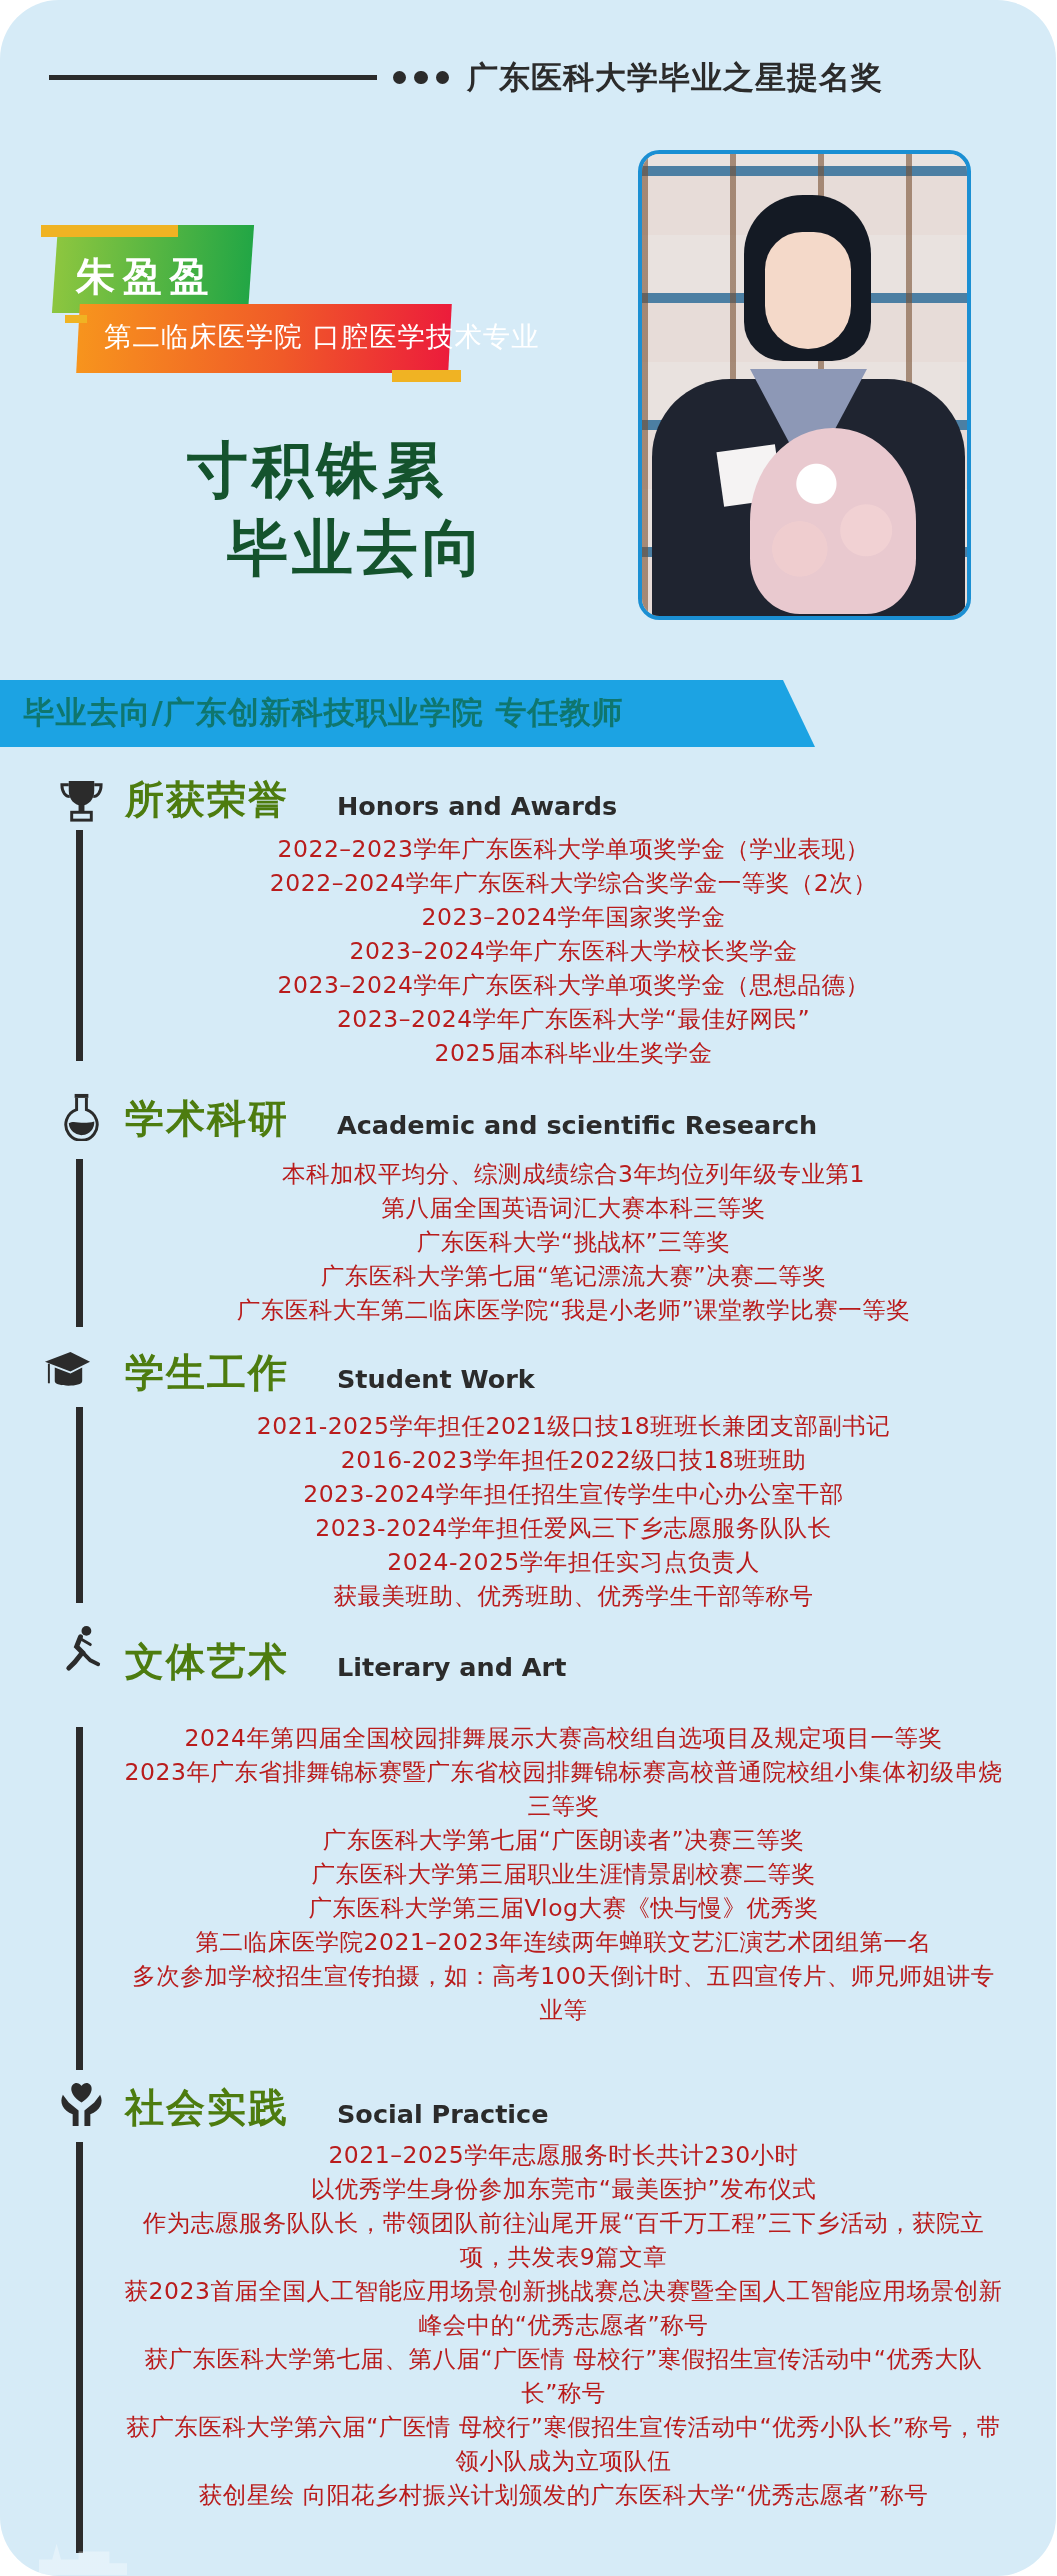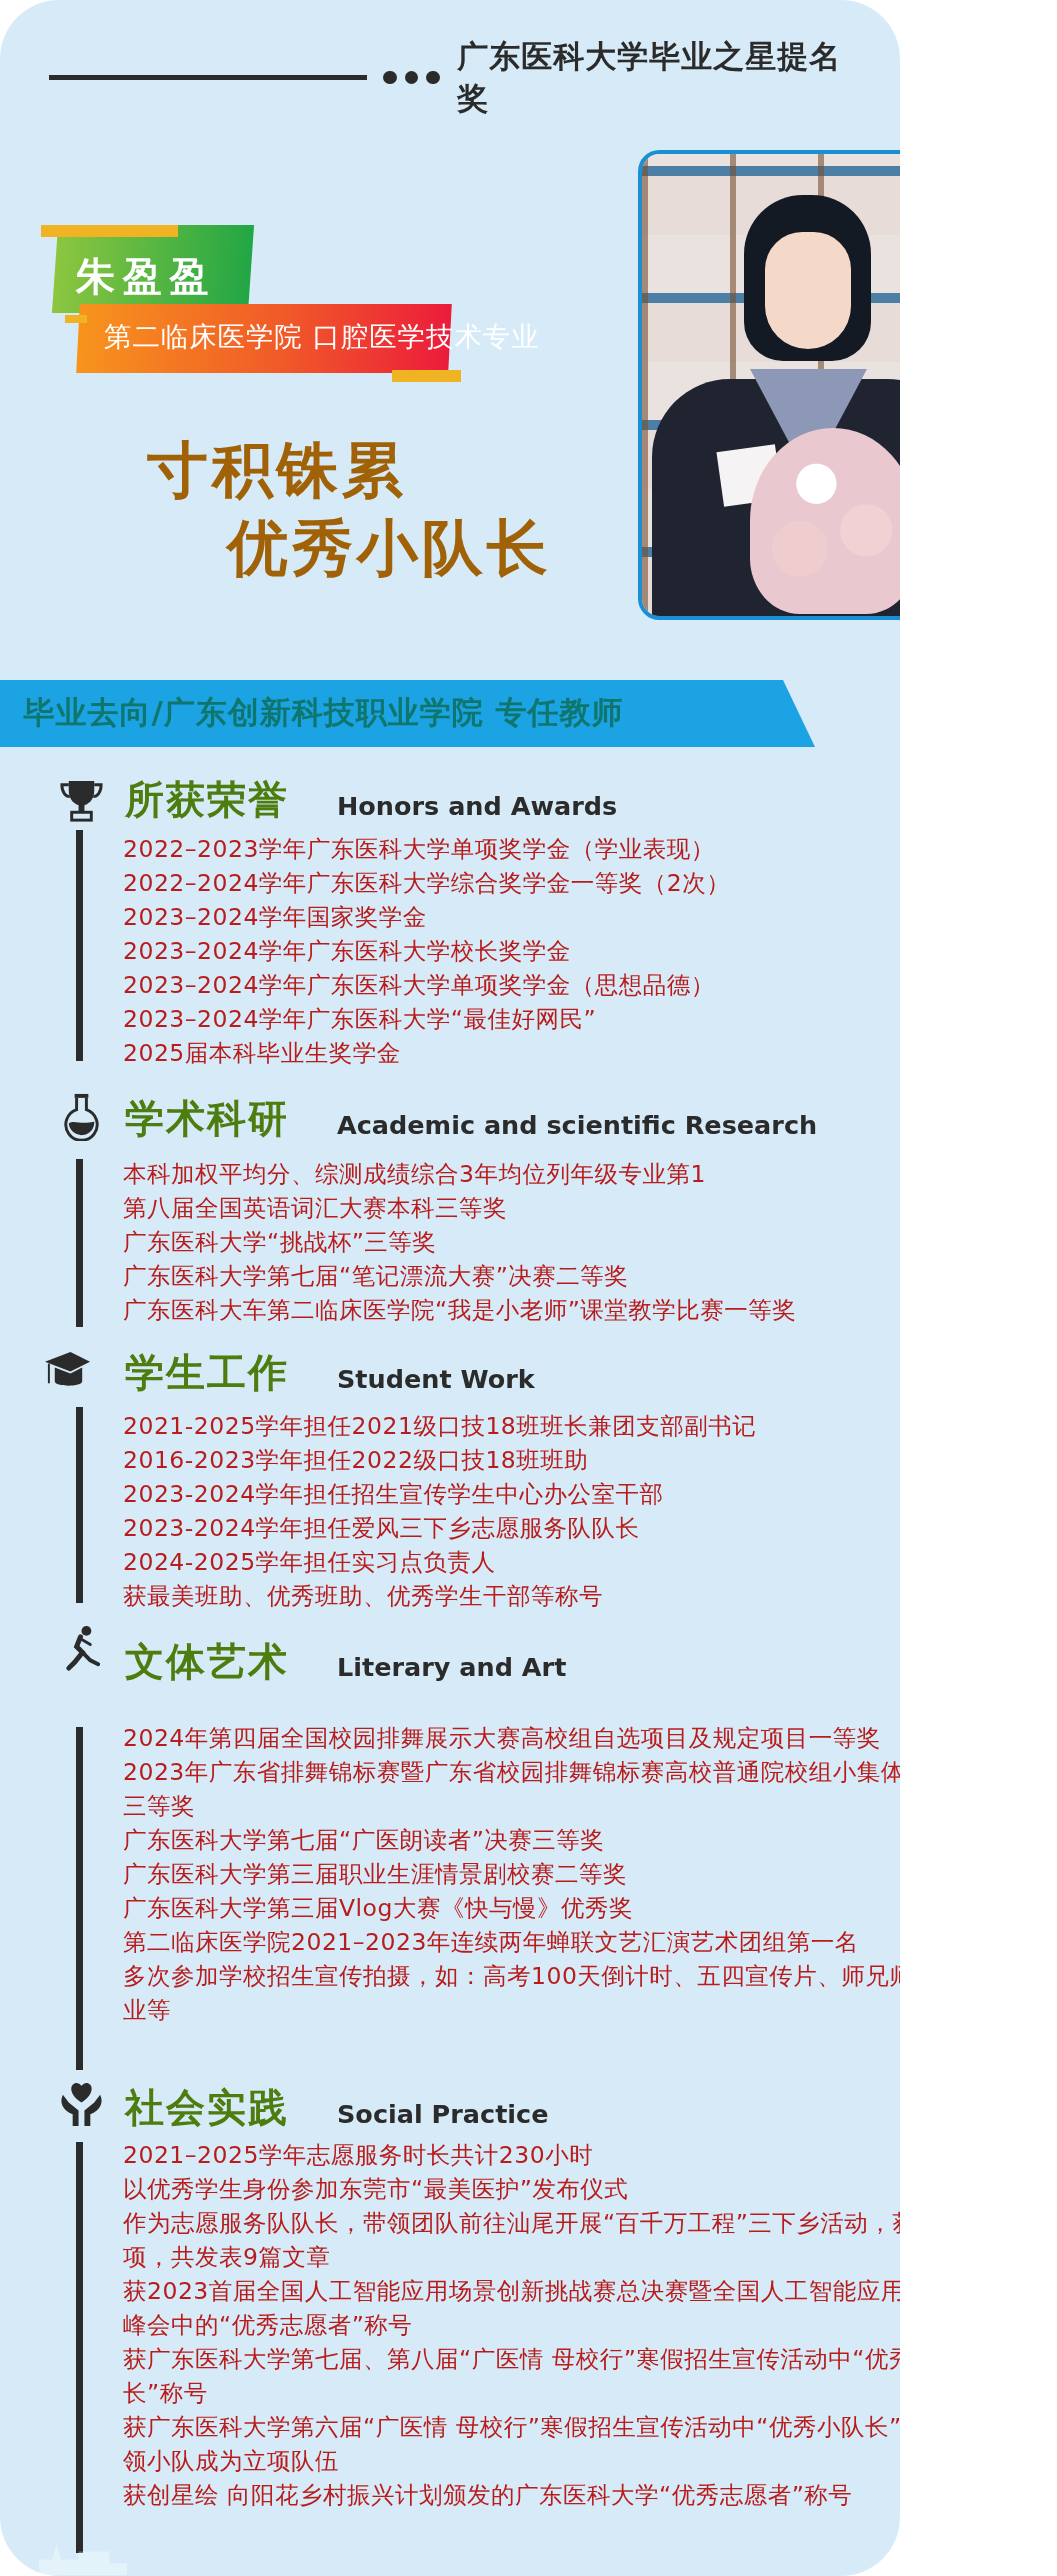--- a/index.html
+++ b/index.html
@@ -2,40 +2,40 @@
 <html><head>
 <meta charset="utf-8">
 <style>
   html, body { margin: 0; padding: 0; }
   body {
     width: 1057px; height: 2576px; background: #ffffff;
     font-family: "DejaVu Sans", "Liberation Sans", sans-serif;
     overflow: hidden;
   }
   .card {
-    position: absolute; left: 0; top: 0; width: 900px; height: 2576px;
-    background: #d6ebf7; border-radius: 59px; overflow: hidden;
+    position: absolute; left: 0; top: 0; width: 1056px; height: 2576px;
+    background: #d6ebf7; border-radius: 59px; overflow: hidden; text-align: center;
   }
   .top-bar { position: absolute; top: 55px; left: 49px; right: 39px; height: 45px; display: flex; align-items: center; }
   .top-line { width: 328px; height: 4.9px; background: #2b2b2b; }
   .dots { display: flex; gap: 7.8px; margin-left: 15.7px; }
   .dot { width: 13.7px; height: 13.7px; border-radius: 50%; background: #2b2b2b; }
   .top-title { margin-left: 17.6px; font-size: 31px; font-weight: bold; color: #2b2b2b; letter-spacing: 1px; }
 
   .name-banner { position: absolute; left: 55px; top: 225px; width: 196px; height: 88px;
     background: linear-gradient(90deg, #8dc63f, #22a645); transform: skewX(-4deg); }
   .name-accent { position: absolute; left: 41px; top: 225px; width: 137px; height: 11.7px; background: #f0b323; }
   .name-text { position: absolute; left: 76px; top: 250px; font-size: 39px; font-weight: bold; color: #ffffff; letter-spacing: 7.8px; }
   .major-banner { position: absolute; left: 78px; top: 304px; width: 372px; height: 69px;
     background: linear-gradient(90deg, #f7941d, #f05a28 55%, #ec1c3b); transform: skewX(-3deg); }
   .major-accent-l { position: absolute; left: 65px; top: 315px; width: 21.5px; height: 7.8px; background: #f0b323; }
   .major-accent-r { position: absolute; left: 392px; top: 370px; width: 69px; height: 11.7px; background: #f0b323; }
   .major-text { position: absolute; left: 104px; top: 319px; font-size: 27.4px; color: #ffffff; letter-spacing: 1px; }
 
-  .motto { position: absolute; left: 147px; top: 431px; color: #a16207; font-weight: bold; font-size: 61px; line-height: 78px; letter-spacing: 3.9px; }
+  .motto { position: absolute; left: 147px; top: 431px; color: #14532d; font-weight: bold; font-size: 61px; line-height: 78px; letter-spacing: 3.9px; }
   .motto .l2 { padding-left: 80px; }
 
   .photo-frame { position: absolute; left: 638px; top: 150px; width: 333px; height: 470px;
     border: 4.9px solid #1b8fd3; border-radius: 21.5px; overflow: hidden; background: #b9c6cd; box-sizing: border-box; }
   .photo-bg { position: absolute; inset: 0;
     background:
       repeating-linear-gradient(90deg, rgba(120,80,50,0.6) 0 5.9px, transparent 5.9px 88px),
       repeating-linear-gradient(0deg, #e7dcd8 0 59px, #4c7fa3 59px 69px, #e9e2df 69px 127px);
   }
   .photo-hair { position: absolute; left: 102px; top: 41px; width: 127px; height: 166px; border-radius: 59px 59px 39px 39px; background: #141a24; }
@@ -79,21 +79,21 @@
   <div class="name-banner"></div>
   <div class="name-accent"></div>
   <div class="name-text">朱盈盈</div>
   <div class="major-banner"></div>
   <div class="major-accent-l"></div>
   <div class="major-accent-r"></div>
   <div class="major-text">第二临床医学院  口腔医学技术专业</div>
 
   <div class="motto">
     <div>寸积铢累</div>
-    <div class="l2">优秀小队长</div>
+    <div class="l2">毕业去向</div>
   </div>
 
   <div class="photo-frame" title="graduate portrait in gown holding bouquet">
     <div class="photo-bg"></div>
     <div class="photo-gown"></div>
     <div class="photo-collar"></div>
     <div class="photo-hair"></div>
     <div class="photo-face"></div>
     <div class="photo-card"></div>
     <div class="photo-bouquet"></div>

